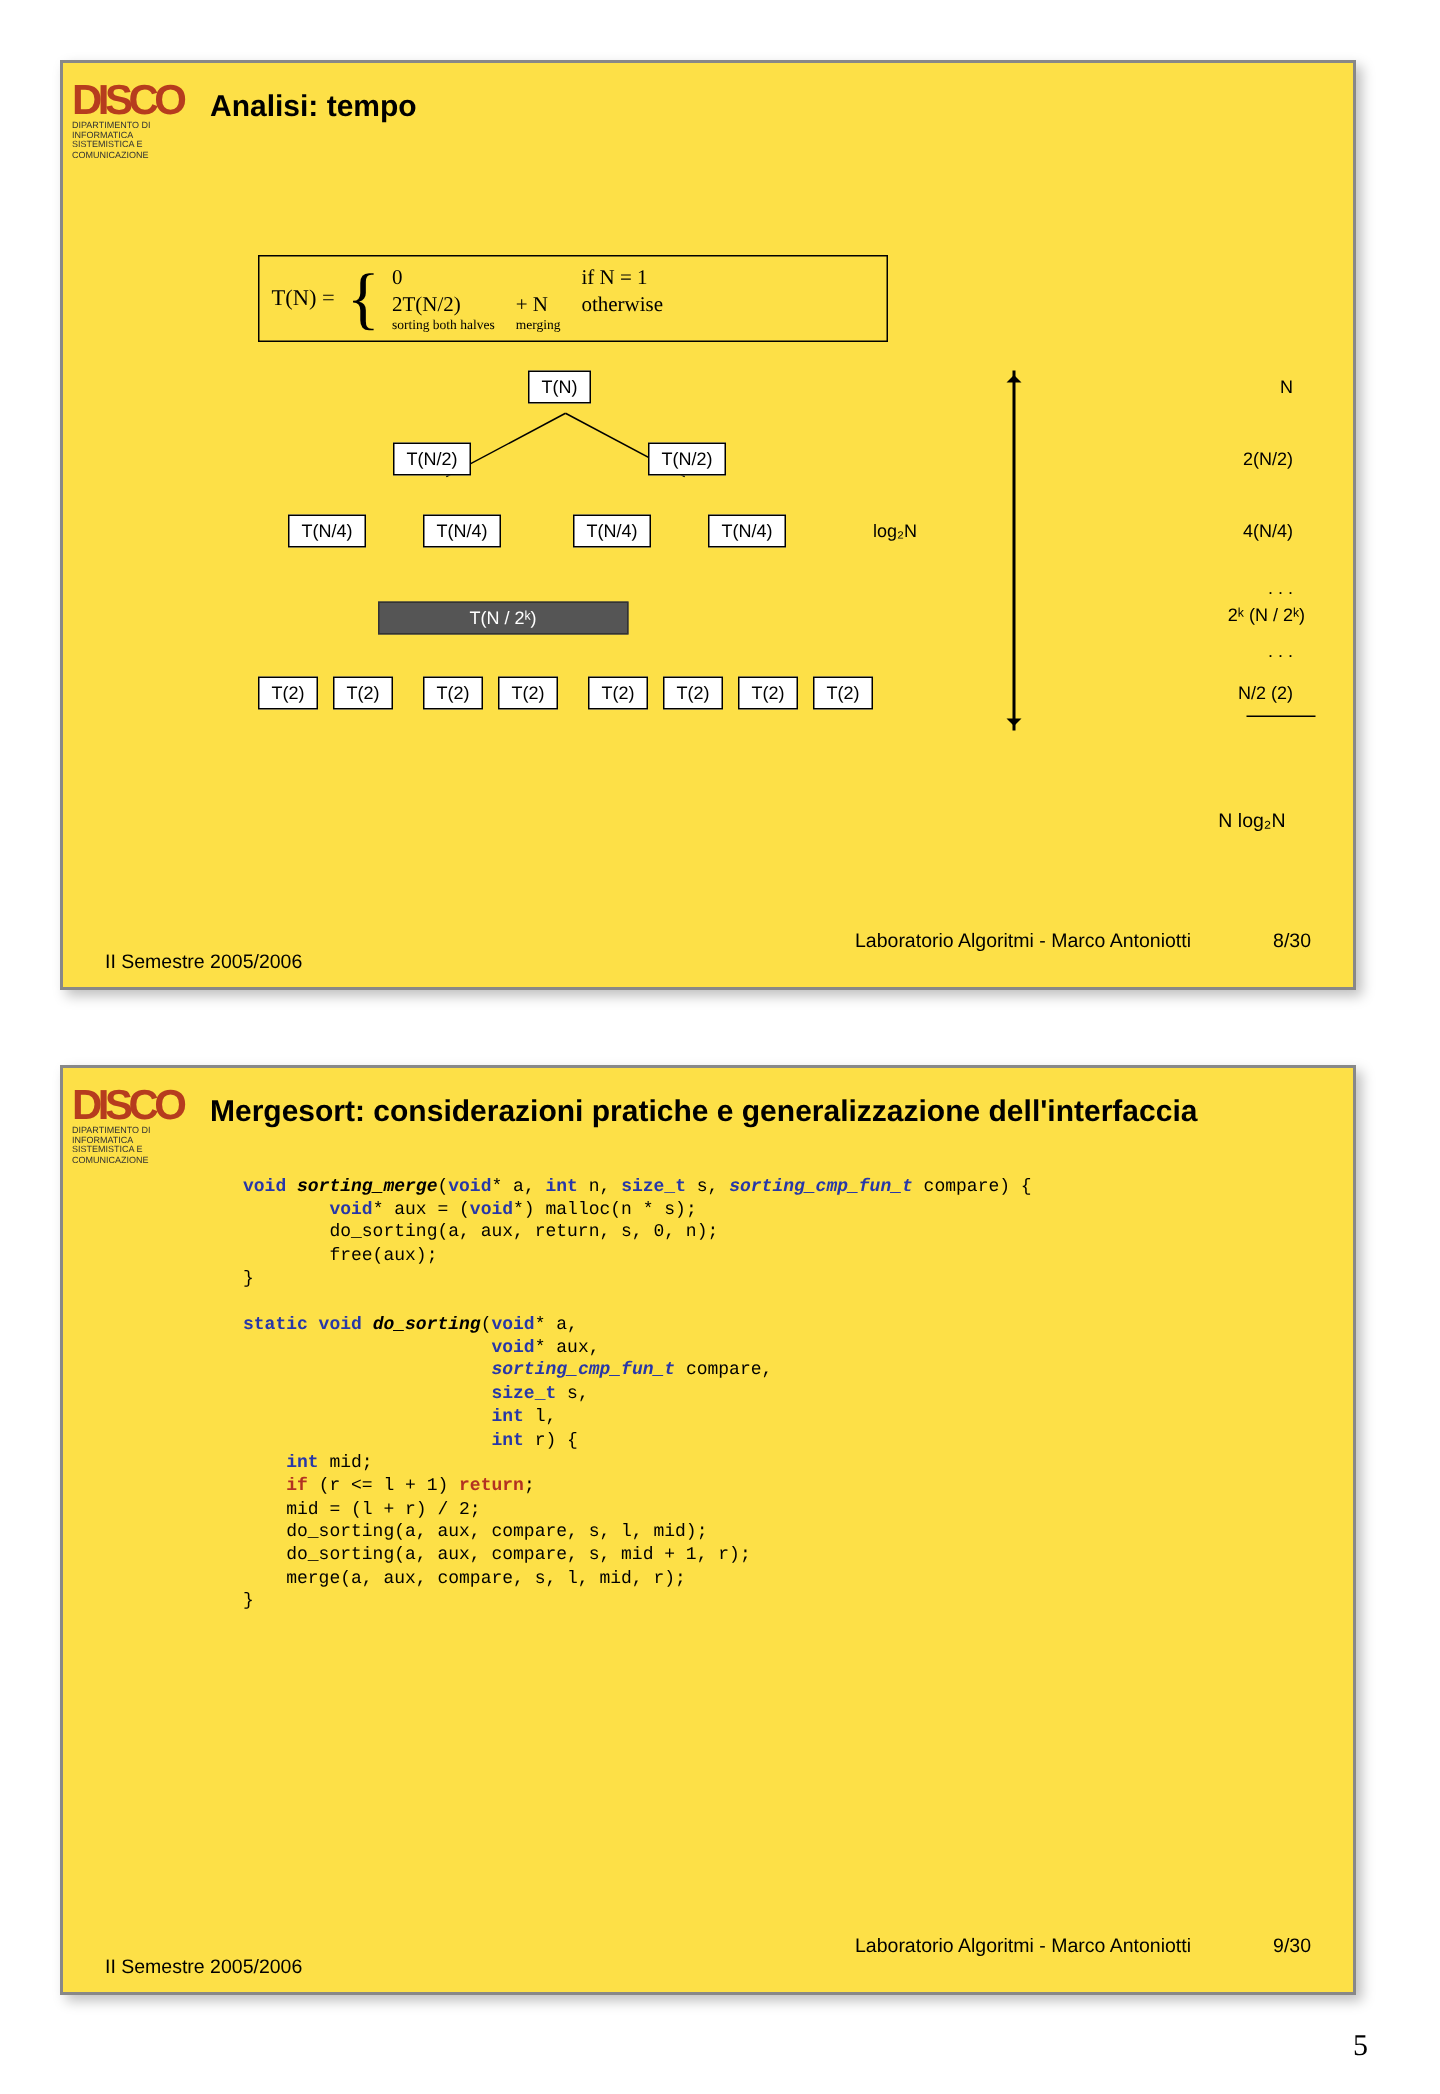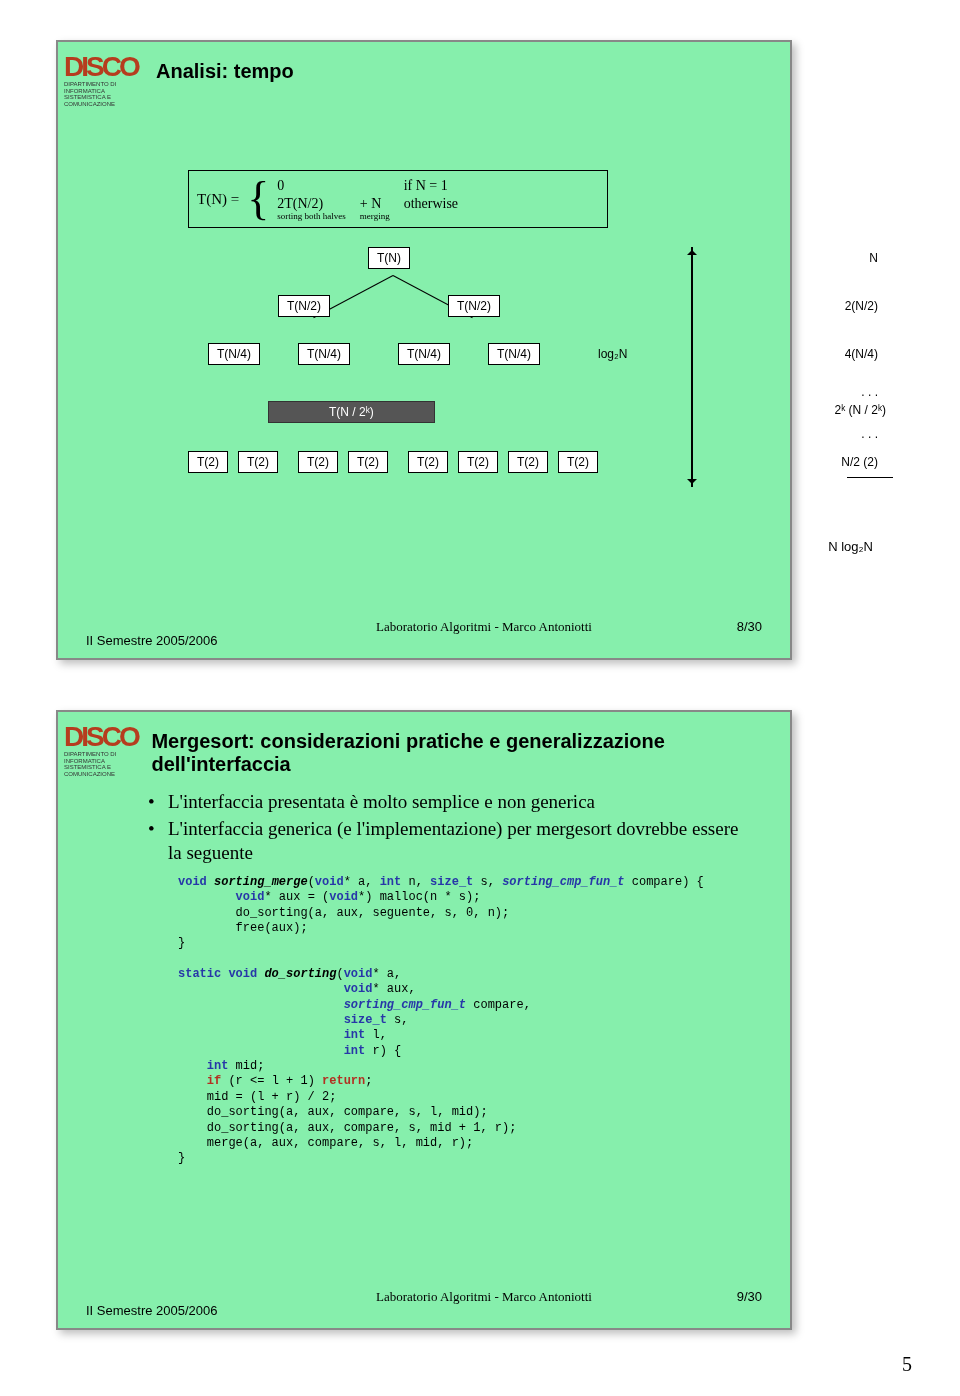--- a/index.html
+++ b/index.html
@@ -6,25 +6,25 @@
   body {
     background: #ffffff;
     font-family: "Times New Roman", serif;
     width: 960px;
     height: 1396px;
     position: relative;
     color: #000;
   }
   .slide {
     position: absolute;
-    left: 56px;
-    width: 736px;
+    left: 40px;
+    width: 864px;
     border: 2px solid #888;
     box-shadow: 4px 4px 8px rgba(0,0,0,0.25);
-    background: #86efac;
+    background: #fde047;
   }
   .slide1 { top: 40px; height: 620px; }
   .slide2 { top: 710px; height: 620px; }
 
   .slide-header {
     display: flex;
     align-items: flex-start;
     padding: 12px 18px 0 6px;
     gap: 12px;
   }
@@ -146,21 +146,21 @@
     bottom: 10px;
     left: 28px;
     right: 28px;
     display: flex;
     align-items: center;
     font-family: Arial, sans-serif;
     font-size: 13px;
     color: #000;
   }
   .slide-footer .fl { flex: 0 0 200px; margin-top: 28px; }
-  .slide-footer .fc { flex: 1; text-align: center; font-family: Liberation Serif, serif; }
+  .slide-footer .fc { flex: 1; text-align: right; }
   .slide-footer .fr { flex: 0 0 80px; text-align: right; }
 
   
   .code-block {
     font-family: "Courier New", monospace;
     font-size: 12px;
     line-height: 1.28;
     white-space: pre;
     padding: 6px 0 0 120px;
     color: #000;
@@ -270,30 +270,24 @@
 
 <div class="slide slide2">
   <div class="slide-header">
     <div class="logo-block">
       <div class="logo-glyph">DISCO</div>
       <div class="logo-sub">DIPARTIMENTO DI INFORMATICA SISTEMISTICA E COMUNICAZIONE</div>
     </div>
     <div class="slide-title">Mergesort: considerazioni pratiche e generalizzazione dell'interfaccia</div>
   </div>
 
-  <div class="bullets">
-    <ul>
-      <li>L'interfaccia presentata è molto semplice e non generica</li>
-      <li>L'interfaccia generica (e l'implementazione) per mergesort dovrebbe essere la seguente</li>
-    </ul>
-  </div>
 
   <div class="code-block"><span class="ty-blue">void</span> <span class="fn-bold">sorting_merge</span><span>(</span><span class="ty-blue">void</span><span>* a, </span><span class="ty-blue">int</span><span> n, </span><span class="ty-blue">size_t</span><span> s, </span><span class="ty-blue it">sorting_cmp_fun_t</span><span> compare) {</span>
 <span>        </span><span class="ty-blue">void</span><span>* aux = (</span><span class="ty-blue">void</span><span>*) malloc(n * s);</span>
-<span>        do_sorting(a, aux, seguente, s, 0, n);</span>
+<span>        do_sorting(a, aux, return, s, 0, n);</span>
 <span>        free(aux);</span>
 <span>}</span>
 
 <span class="ty-blue">static void</span><span> </span><span class="fn-bold">do_sorting</span><span>(</span><span class="ty-blue">void</span><span>* a,</span>
 <span>                       </span><span class="ty-blue">void</span><span>* aux,</span>
 <span>                       </span><span class="ty-blue it">sorting_cmp_fun_t</span><span> compare,</span>
 <span>                       </span><span class="ty-blue">size_t</span><span> s,</span>
 <span>                       </span><span class="ty-blue">int</span><span> l,</span>
 <span>                       </span><span class="ty-blue">int</span><span> r) {</span>
 <span>    </span><span class="ty-blue">int</span><span> mid;</span>

